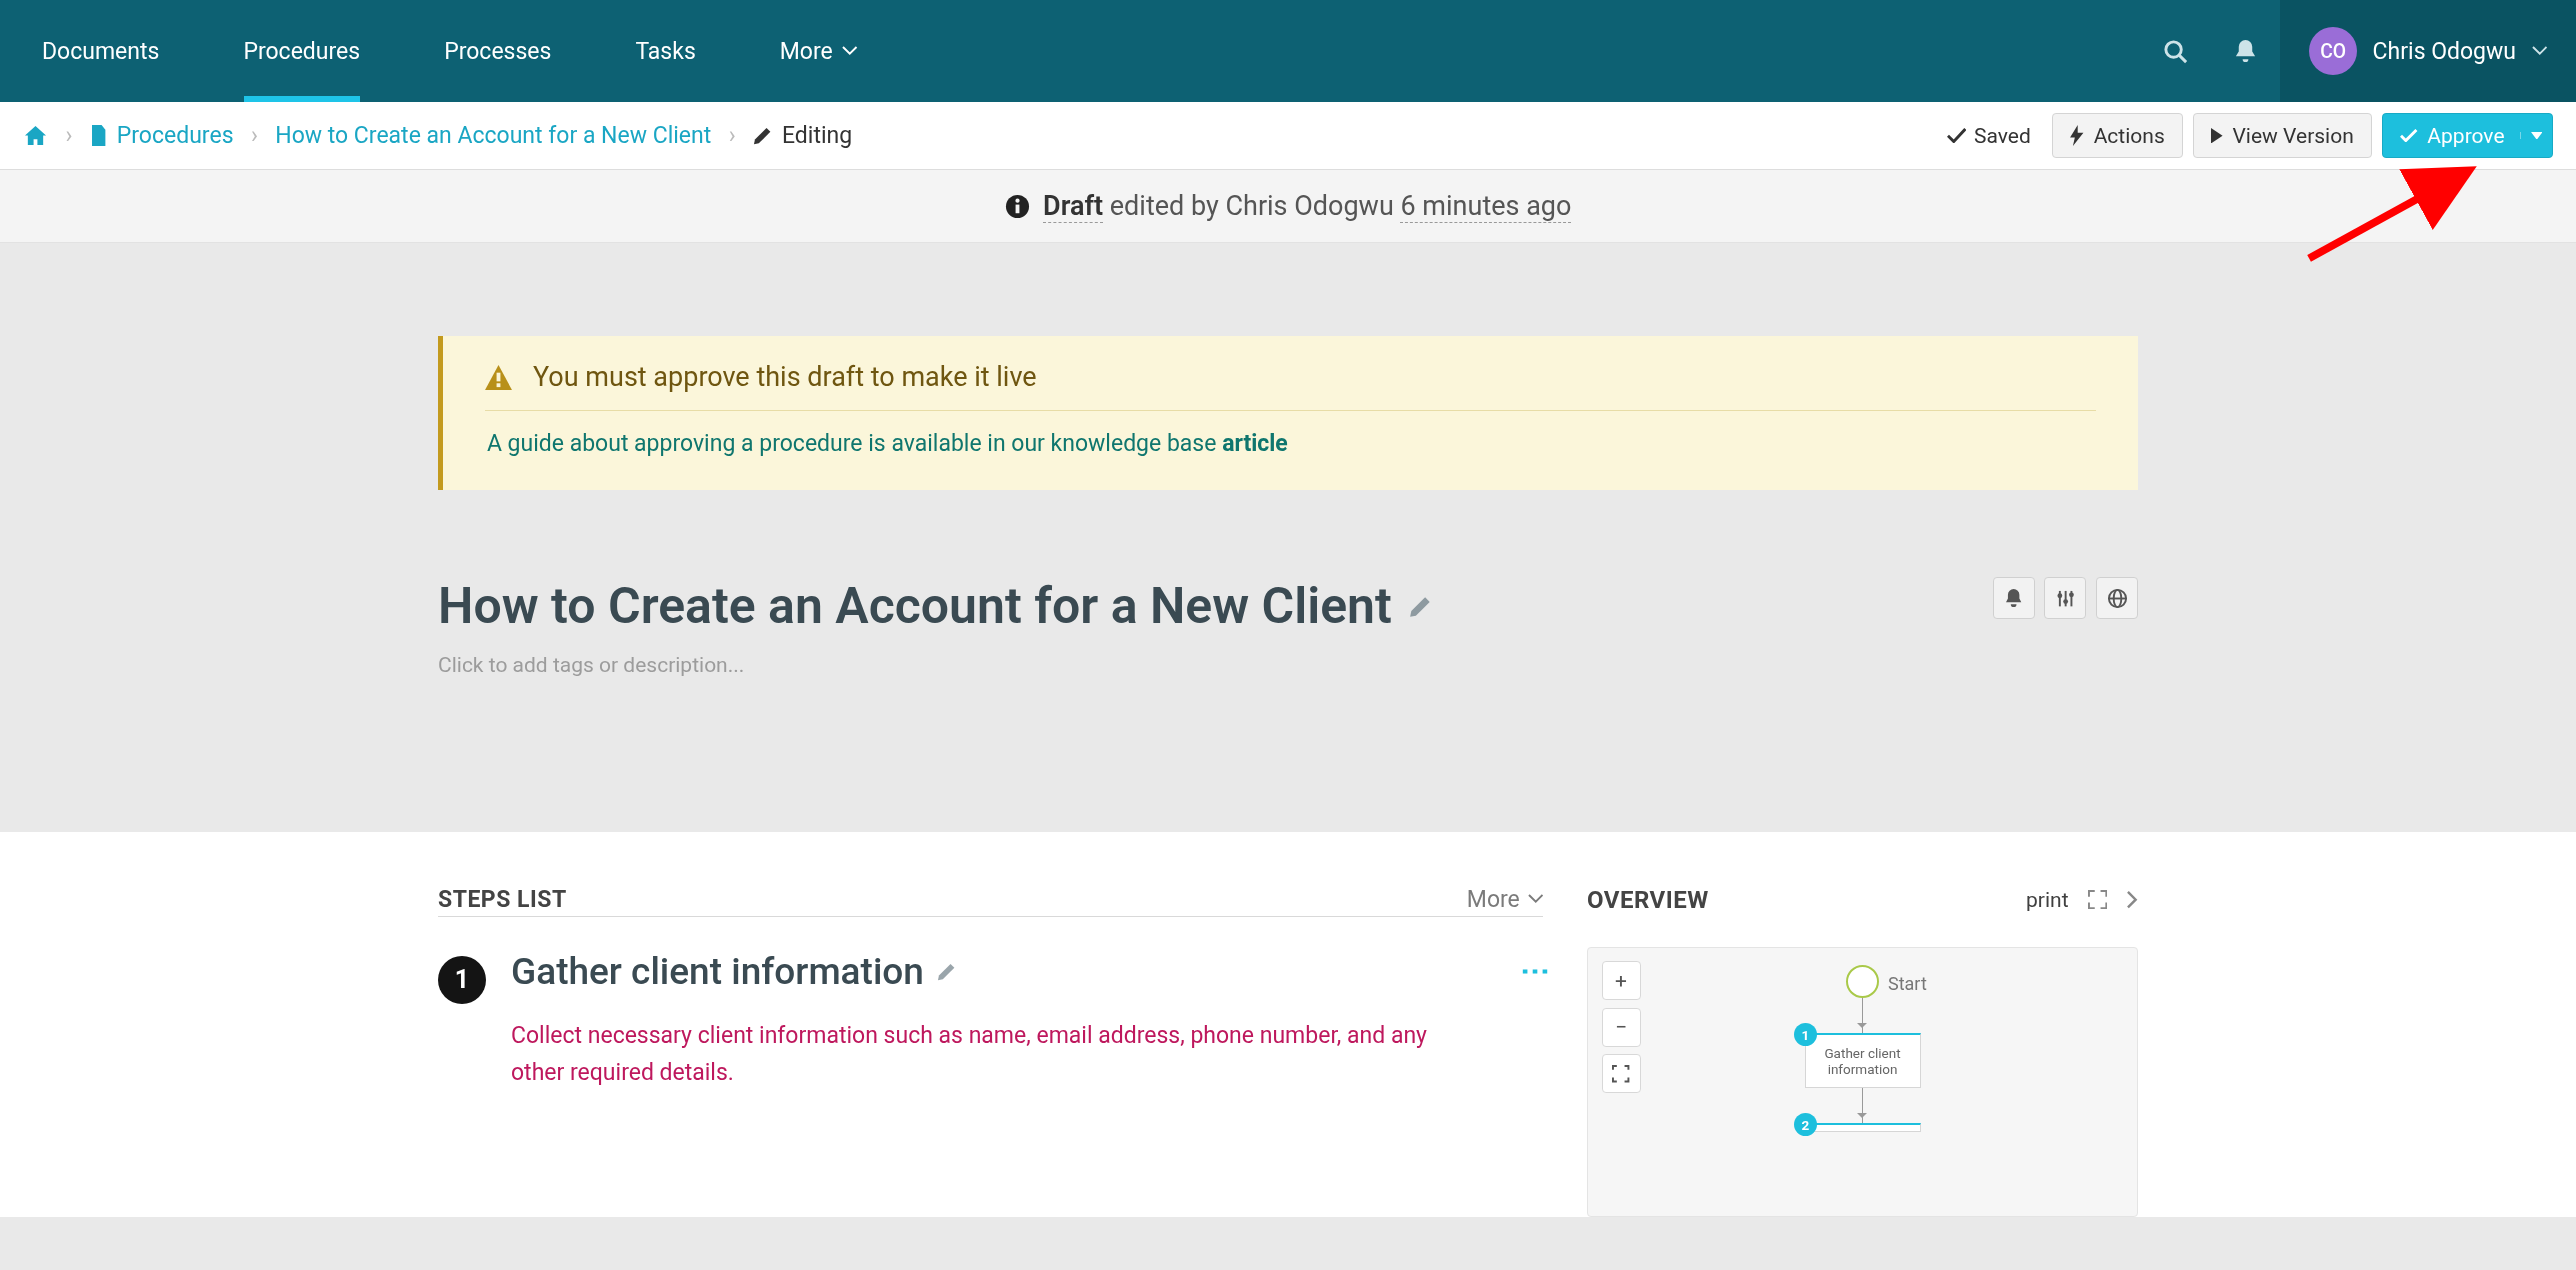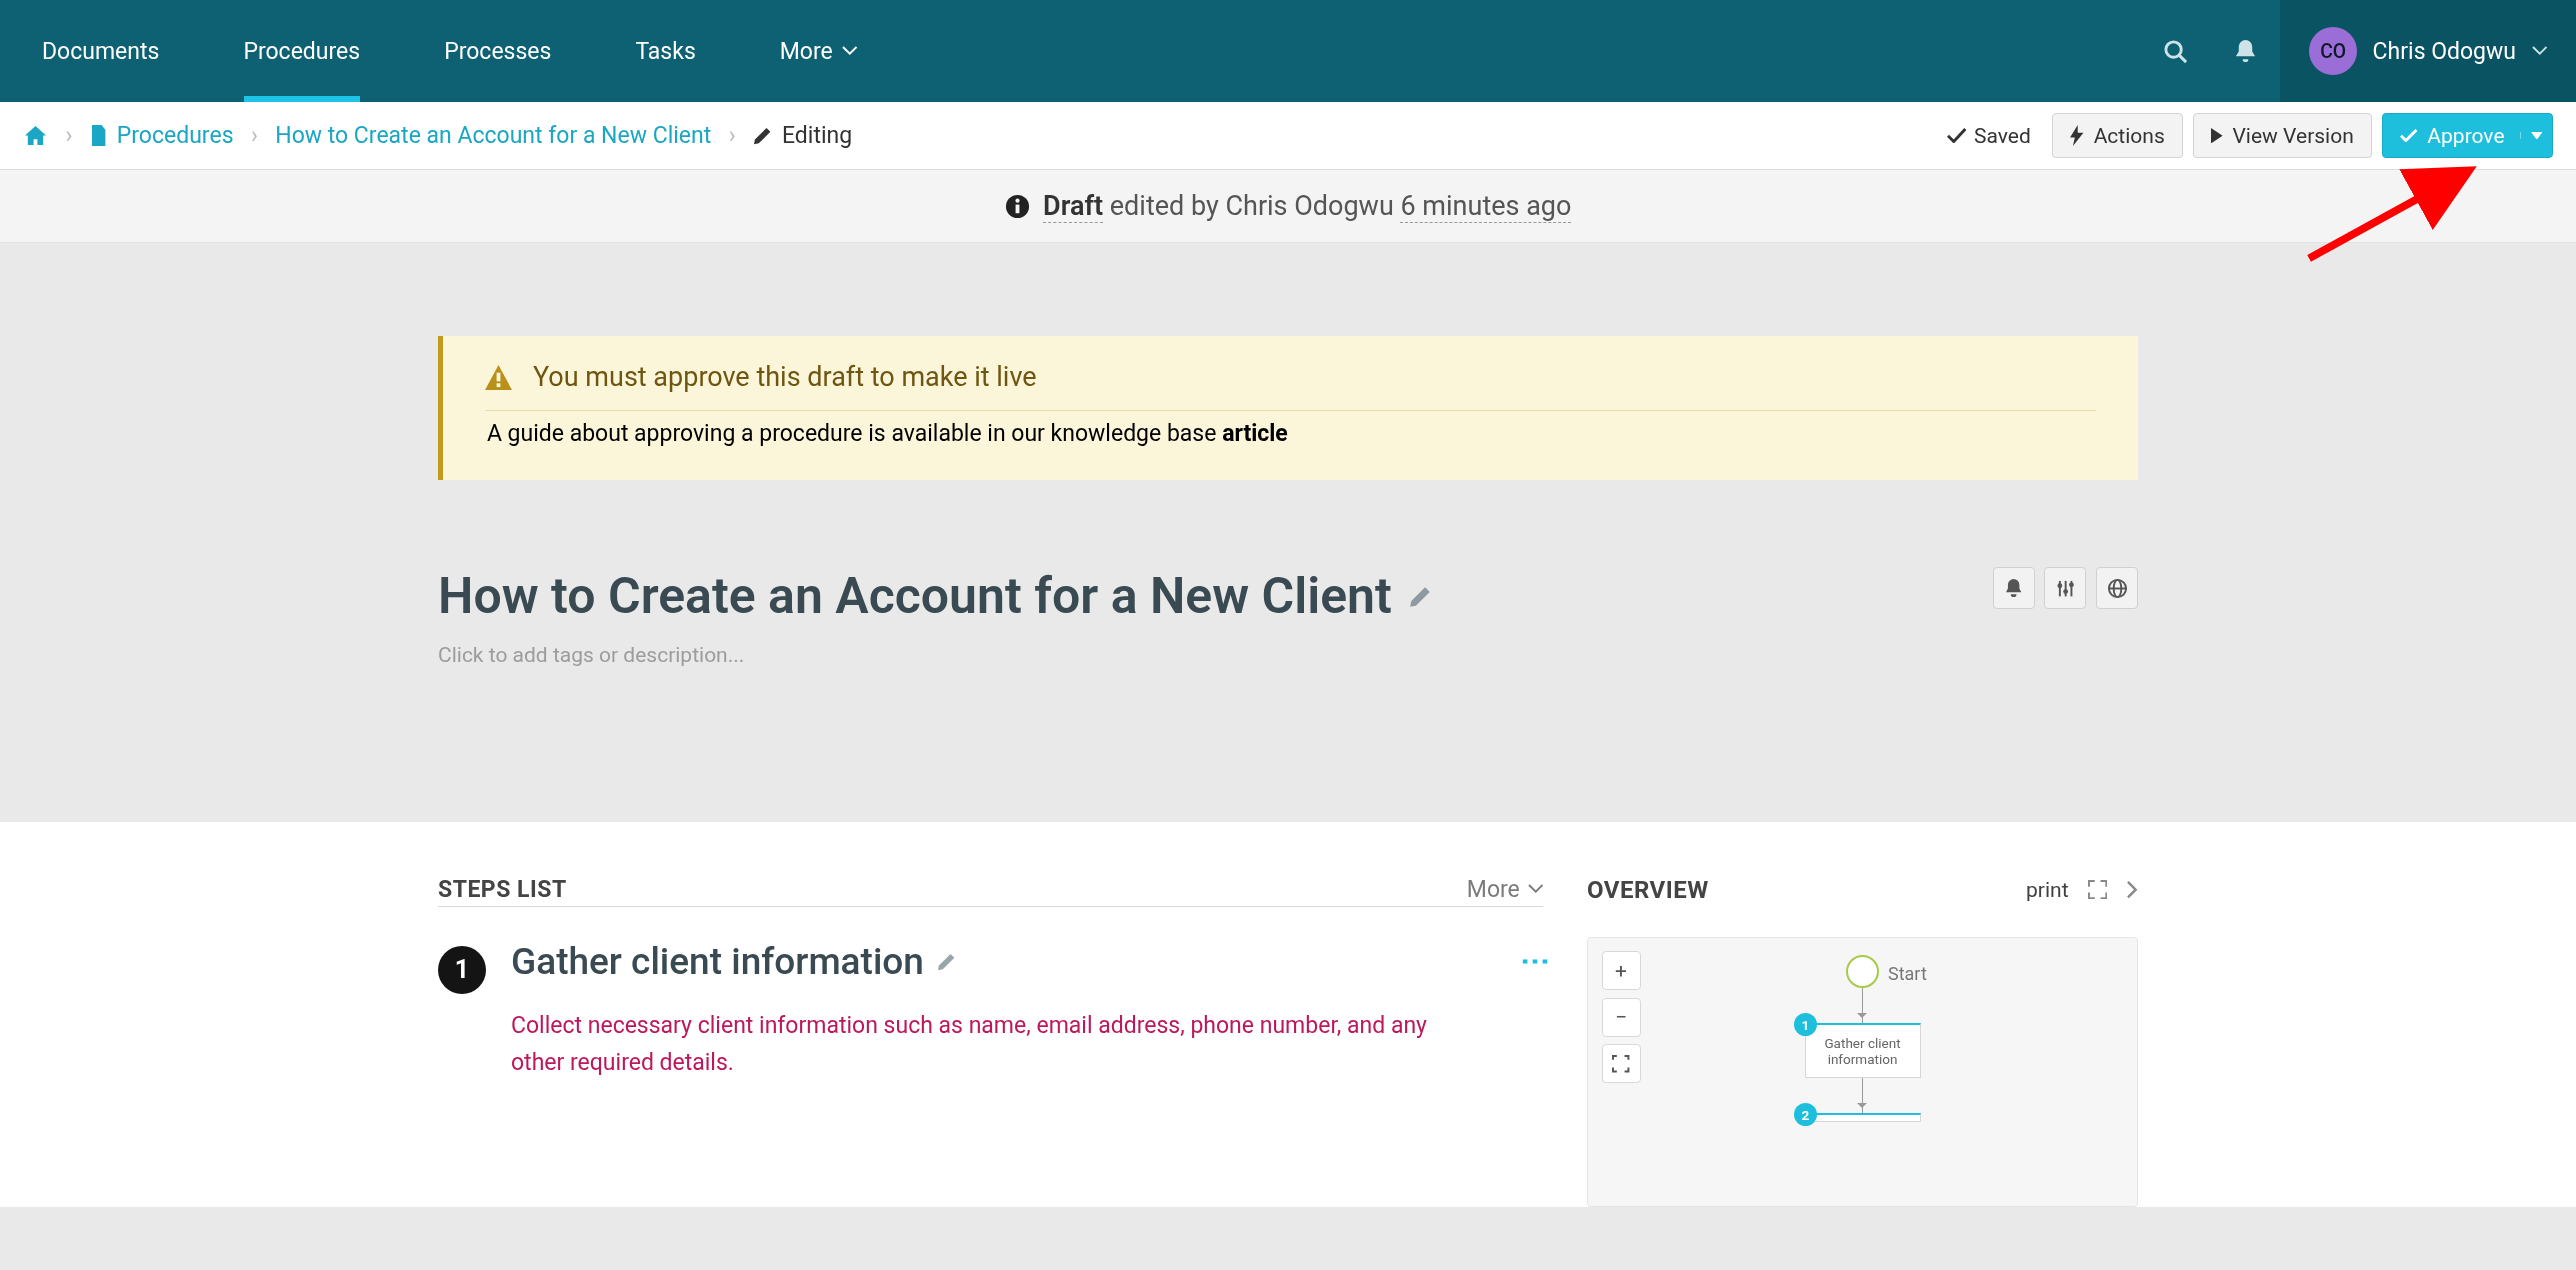--- a/index.html
+++ b/index.html
@@ -78,21 +78,21 @@
   align-items: center;
   gap: 15.5px;
   padding: 0 29px;
   cursor: pointer;
 }
 .avatar {
   width: 48px;
   height: 48px;
   border-radius: 50%;
   background: #9a6dd7;
-  color: #0f172a;
+  color: #ffffff;
   display: flex;
   align-items: center;
   justify-content: center;
   font-size: 19.3px;
   font-weight: 500;
 }
 .user-name { color: #fff; font-size: 23px; }
 .user-caret { color: #cde3e8; }
 
 
@@ -193,22 +193,22 @@
 .notice-title {
   display: flex;
   align-items: center;
   gap: 21px;
   font-size: 27px;
   color: #6f5610;
   margin-bottom: 17.4px;
 }
 .notice-body {
   font-size: 23px;
-  color: #000000;
-  padding-top: 9px;
+  color: #0f766e;
+  padding-top: 19px;
   border-top: 1px solid #e7dca6;
   padding-left: 1.9px;
   margin-top: 12px;
 }
 .notice-body .article-link { font-weight: 700; cursor: pointer; }
 
 
 .title-row {
   display: flex;
   align-items: flex-start;

